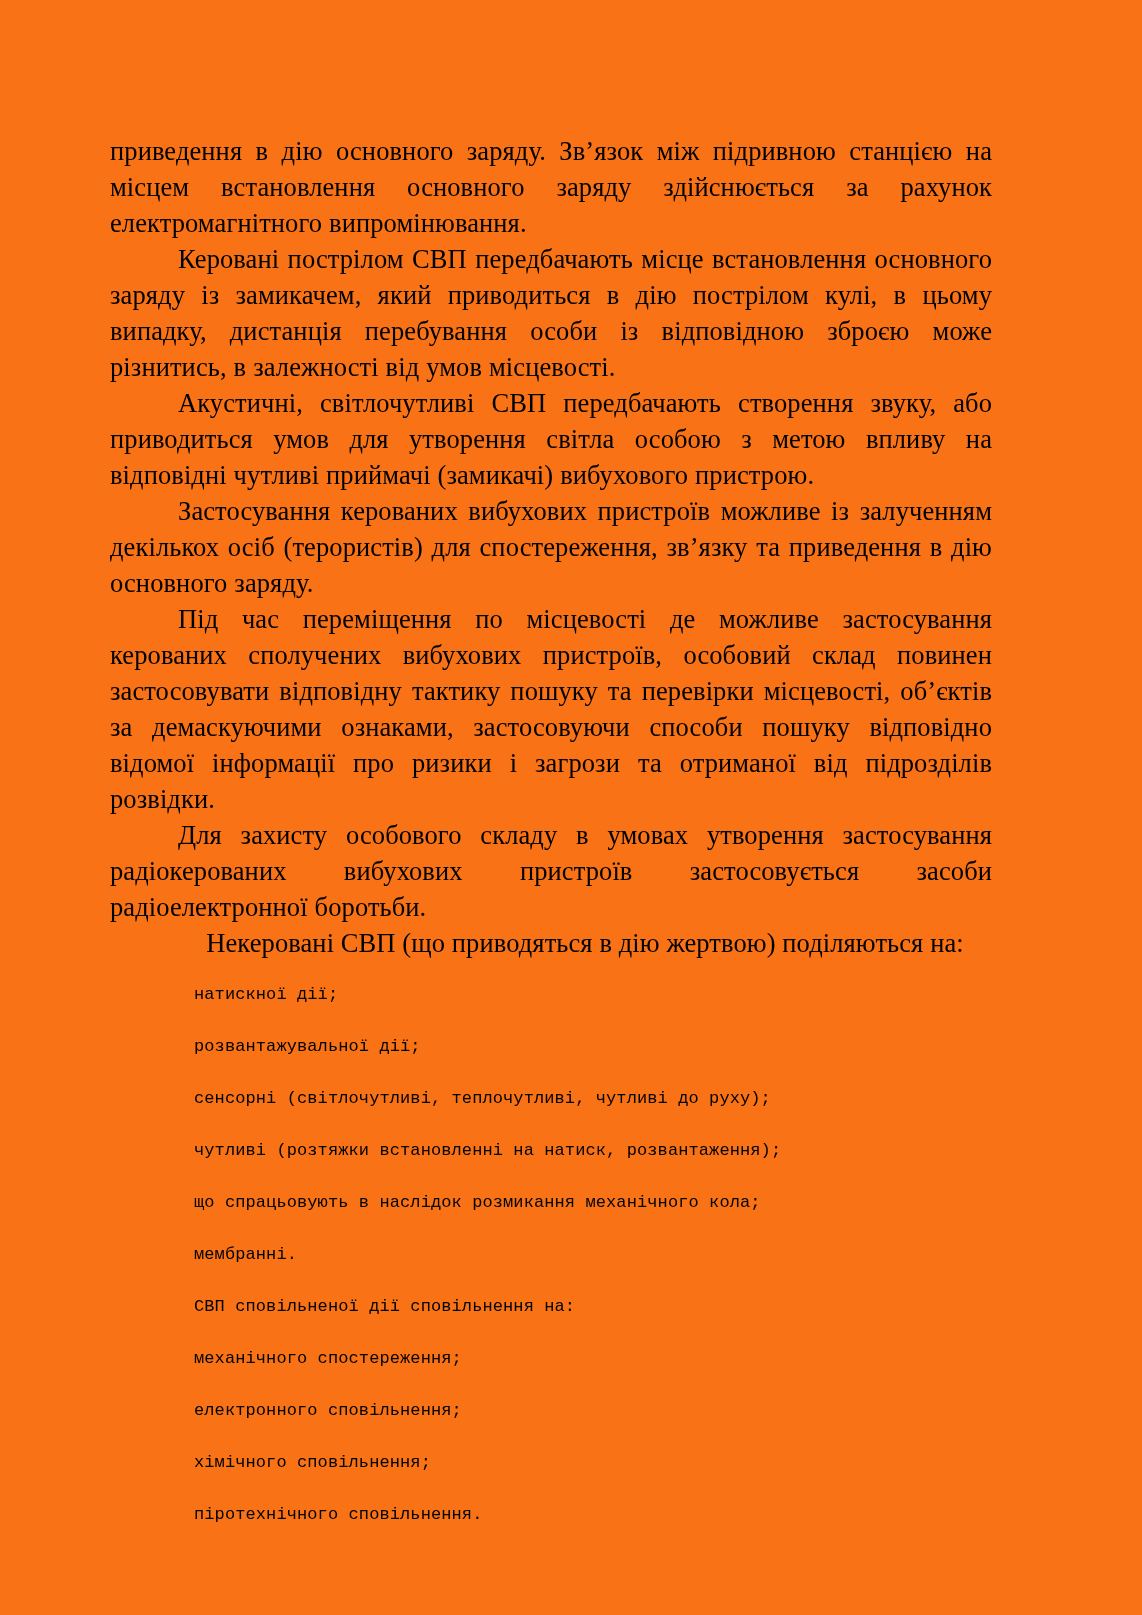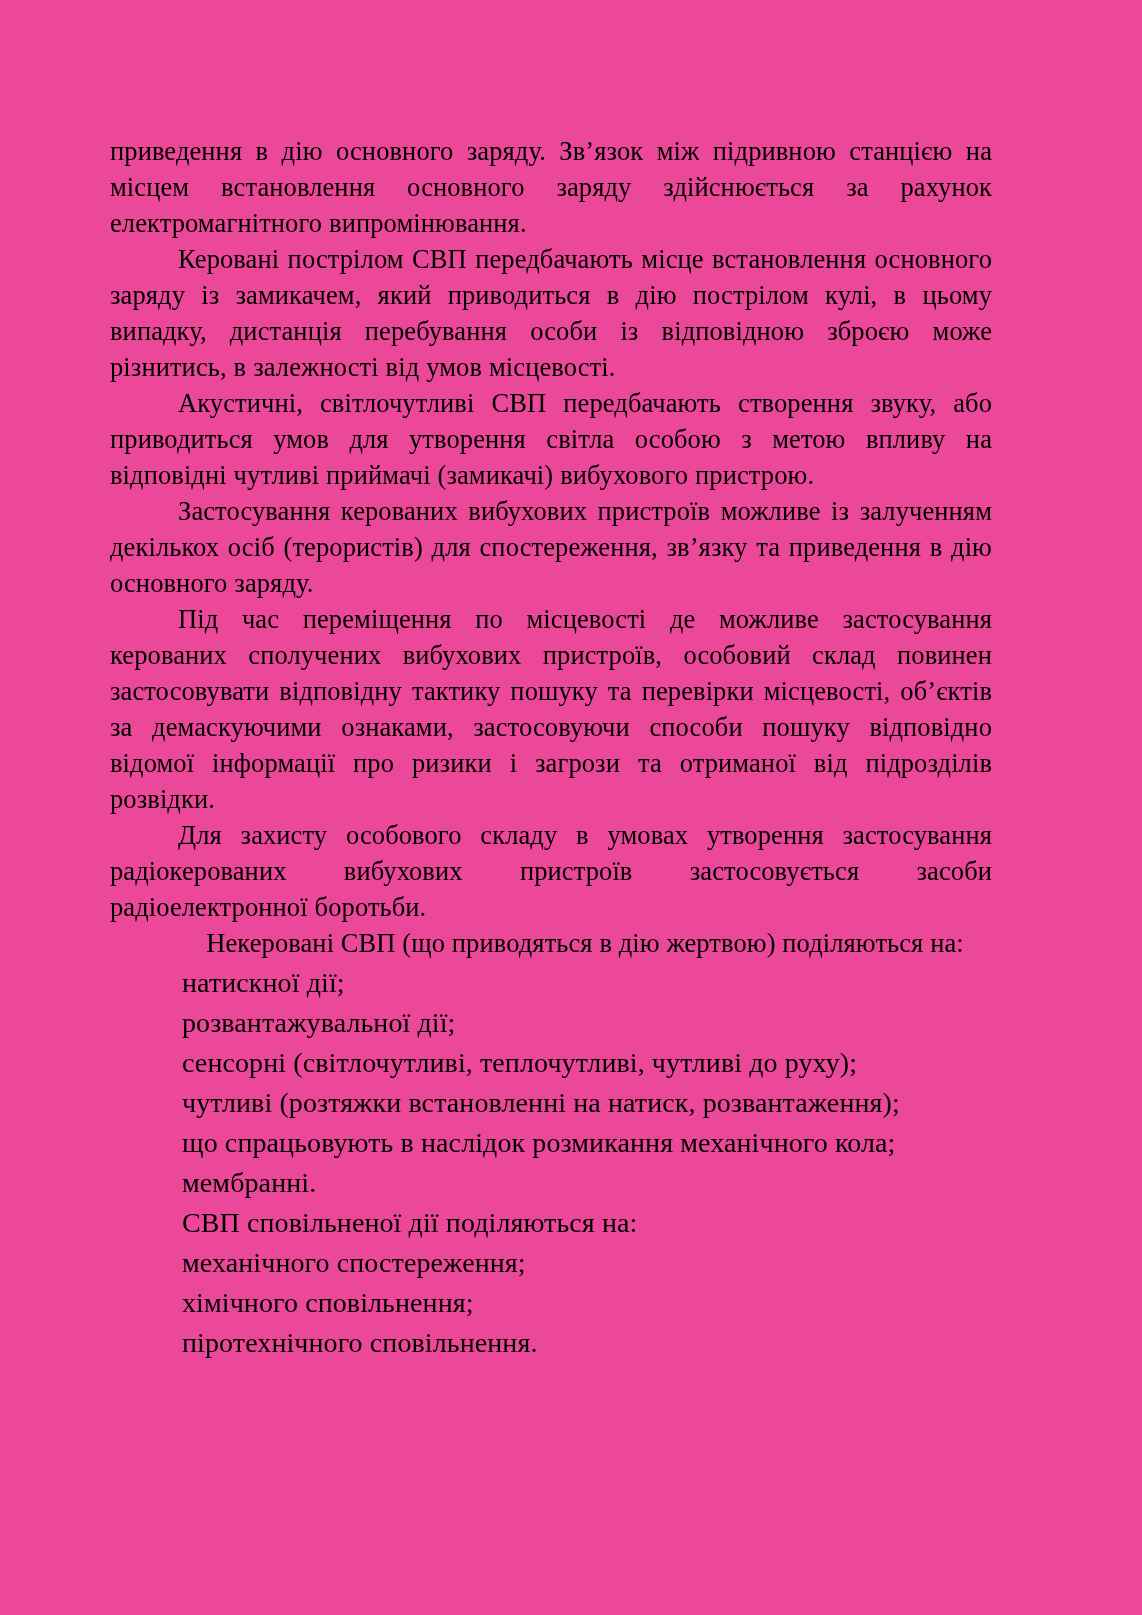--- a/index.html
+++ b/index.html
@@ -6,21 +6,21 @@
   html, body {
     margin: 0;
     padding: 0;
     background: #ffffff;
   }
 
   .page {
     position: relative;
     width: 1142px;
     height: 1615px;
-    background: #ec4899;
+    background: #f97316;
     overflow: hidden;
     font-family: "Liberation Serif", "DejaVu Serif", serif;
     color: #000000;
   }
 
   .text-column {
     position: absolute;
     left: 110px;
     top: 133px;
     width: 882px;
@@ -39,28 +39,29 @@
     word-spacing: 0.2px;
   }
 
   
   p.body-para.continuation {
     text-indent: 0;
   }
 
   
   p.list-line {
-    margin: 4px;
+    margin: 16px;
     padding: 0;
-    font-size: 28px;
+    font-size: 17px;
     line-height: 36px;
     text-align: left;
     text-indent: 0;
     padding-left: 68px;
     letter-spacing: 0.1px;
+    font-family: Liberation Mono, monospace;
   }
 
   p.list-head {
     margin: 0;
     padding: 0;
     font-size: 26.5px;
     line-height: 36px;
     text-align: center;
     text-indent: 68px;
     letter-spacing: 0.1px;
@@ -99,22 +100,23 @@
 
     <p class="list-head">Некеровані СВП (що приводяться в дію жертвою) поділяються на:</p>
 
     <p class="list-line">натискної дії;</p>
     <p class="list-line">розвантажувальної дії;</p>
     <p class="list-line">сенсорні (світлочутливі, теплочутливі, чутливі до руху);</p>
     <p class="list-line">чутливі (розтяжки встановленні на натиск, розвантаження);</p>
     <p class="list-line">що спрацьовують в наслідок розмикання механічного кола;</p>
     <p class="list-line">мембранні.</p>
 
-    <p class="list-line">СВП сповільненої дії поділяються на:</p>
+    <p class="list-line">СВП сповільненої дії сповільнення на:</p>
 
     <p class="list-line">механічного спостереження;</p>
+    <p class="list-line">електронного сповільнення;</p>
     <p class="list-line">хімічного сповільнення;</p>
     <p class="list-line">піротехнічного  сповільнення.</p>
 
   </div>
 
 
 </div>
 
 </body></html>

